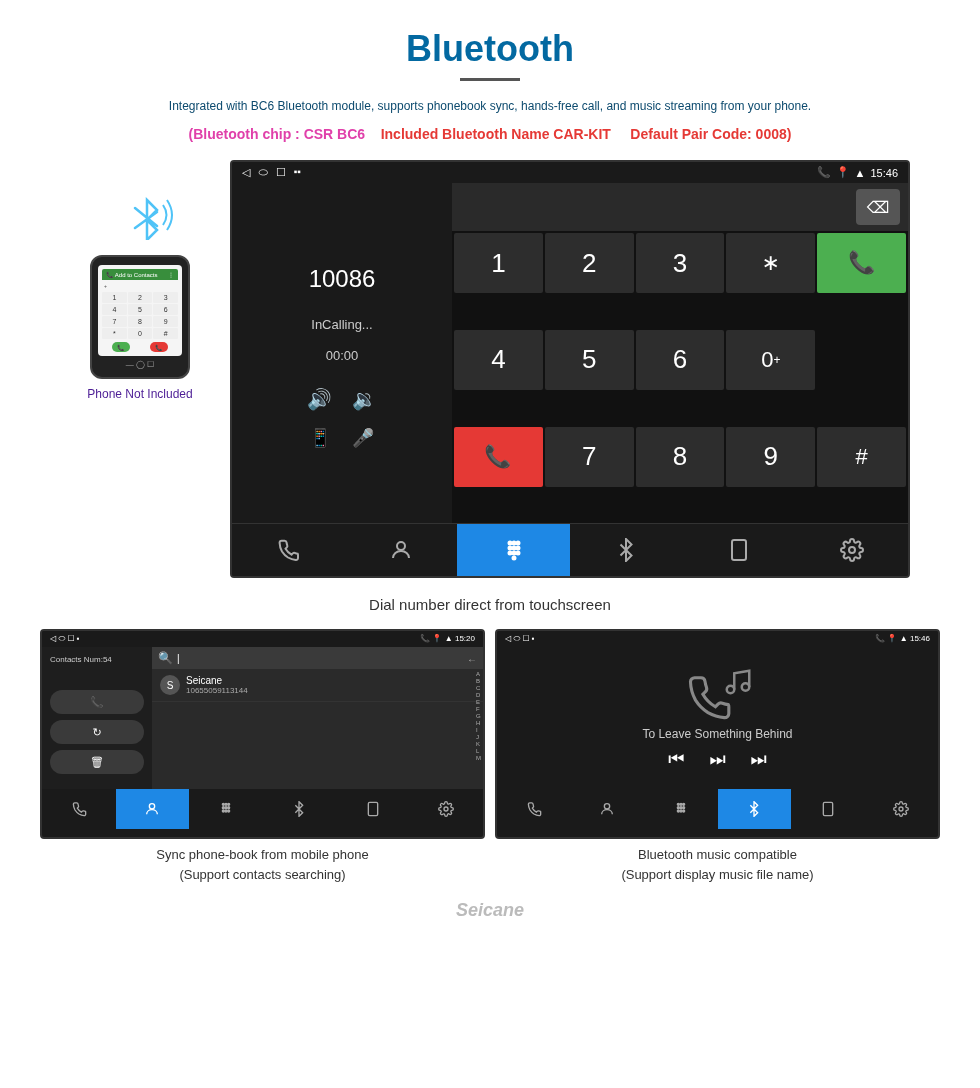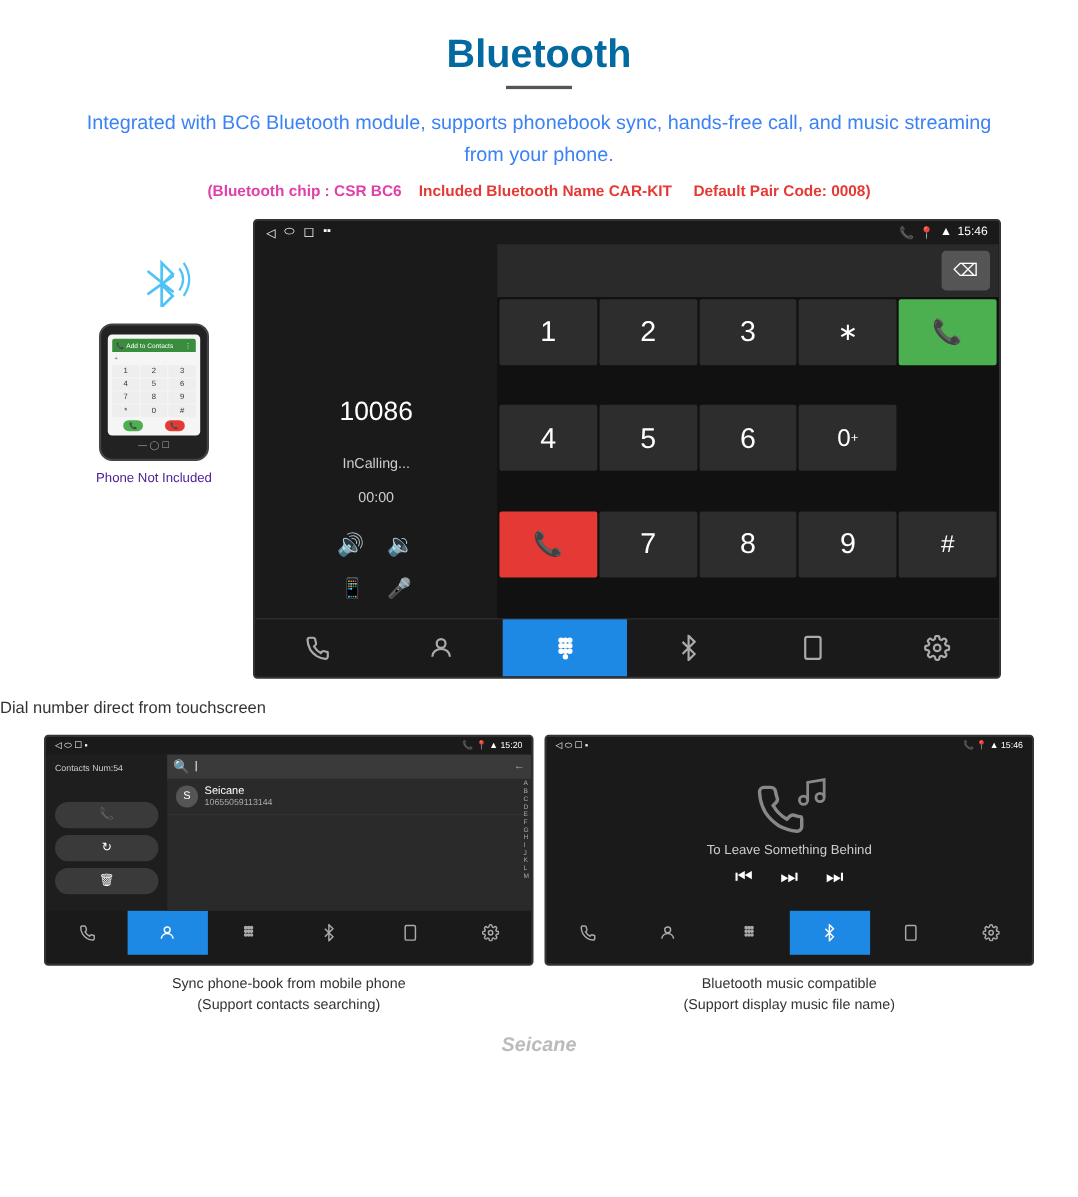--- a/index.html
+++ b/index.html
@@ -22,22 +22,22 @@
       color: #0369a1;
       margin-bottom: 8px;
     }
     .title-underline {
       width: 60px;
       height: 3px;
       background: #555;
       margin: 0 auto 16px;
     }
     .page-description {
-      font-size: 18px;
-      color: #3b82f6;
+      font-size: 12px;
+      color: #0c4a6e;
       line-height: 1.6;
       margin-bottom: 10px;
     }
     .bluetooth-specs {
       font-size: 14px;
       font-weight: bold;
     }
     .spec-pink { color: #e040aa; }
     .spec-red { color: #e53935; }
 
@@ -162,21 +162,21 @@
     .dial-content {
       display: flex;
       background: #1a1a1a;
       min-height: 340px;
     }
     .dial-left {
       width: 220px;
       padding: 16px 12px;
       display: flex;
       flex-direction: column;
-      justify-content: flex-end;
+      justify-content: center;
       gap: 16px;
     }
     .dial-number-display {
       font-size: 24px;
       color: white;
       text-align: center;
       padding: 8px 0;
     }
     .dial-status {
       text-align: center;
@@ -282,20 +282,21 @@
       justify-content: center;
       height: 52px;
       color: #aaa;
       font-size: 22px;
       cursor: pointer;
     }
     .nav-item.active { background: #1e88e5; color: white; }
 
     
     .main-caption {
+      text-align: center;
       font-size: 15px;
       color: #333;
       margin: 8px 0 16px;
     }
 
     
     .bottom-screens {
       display: flex;
       gap: 10px;
       padding: 0 40px 10px;

